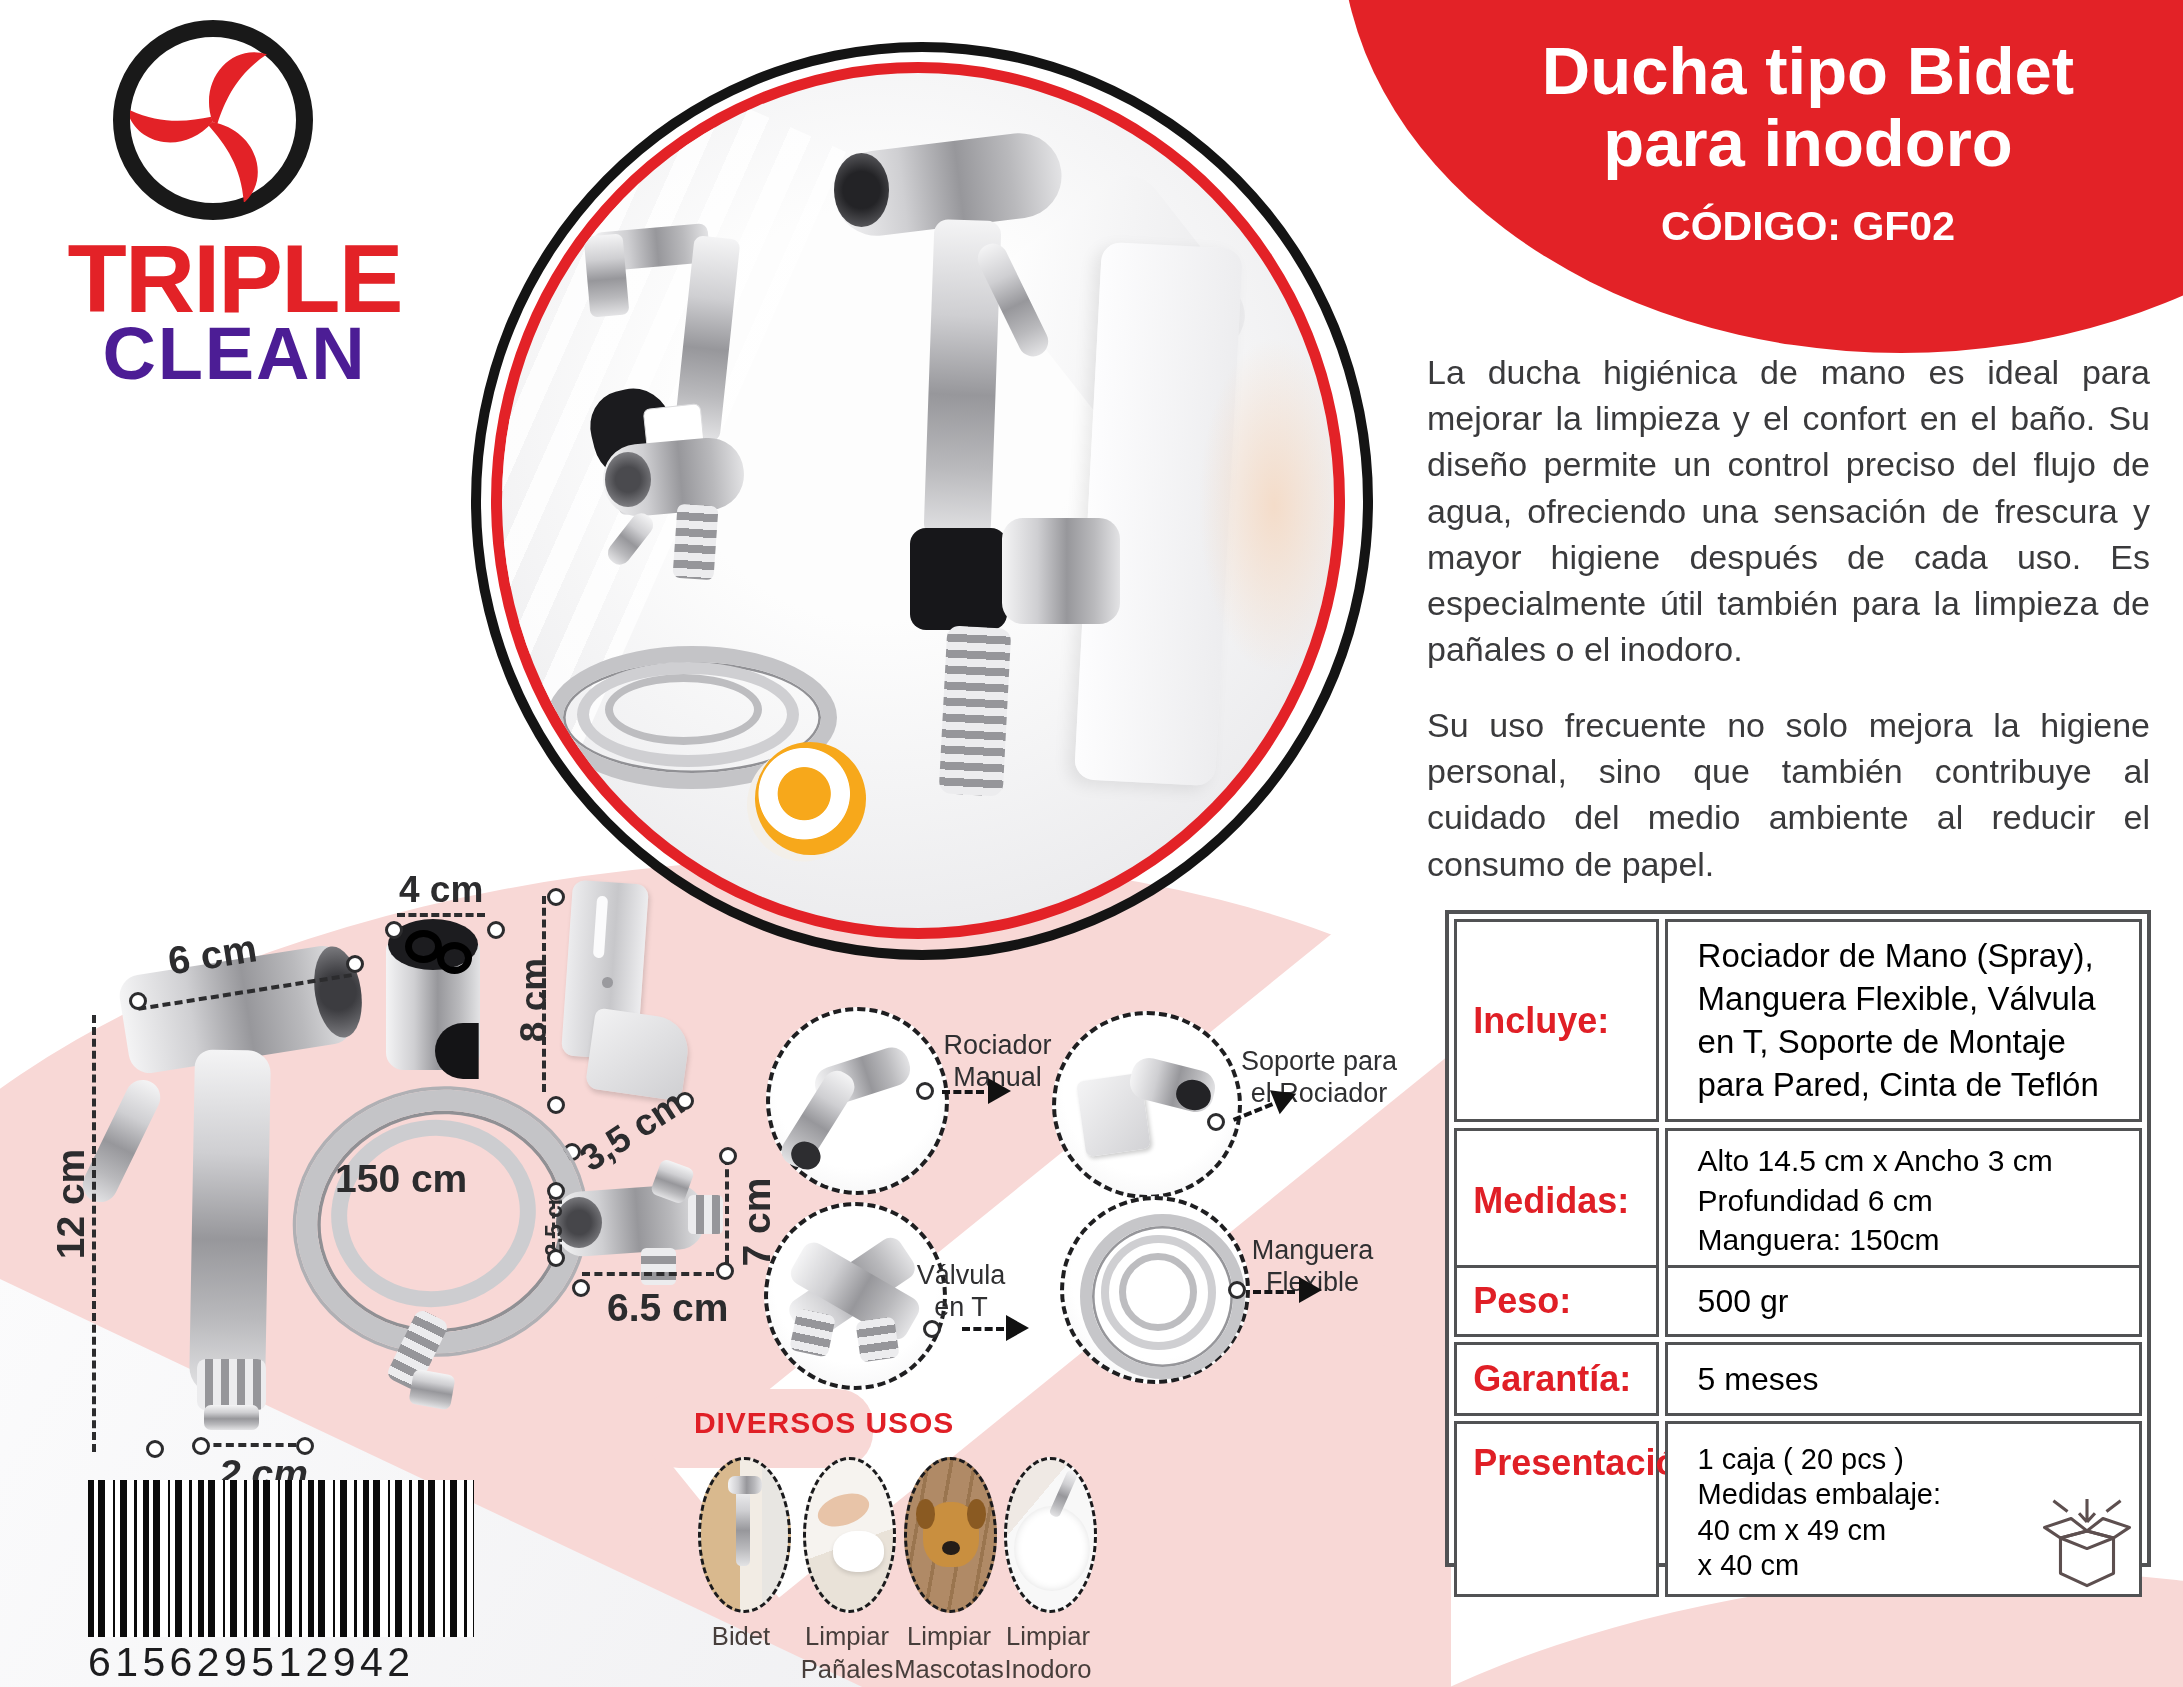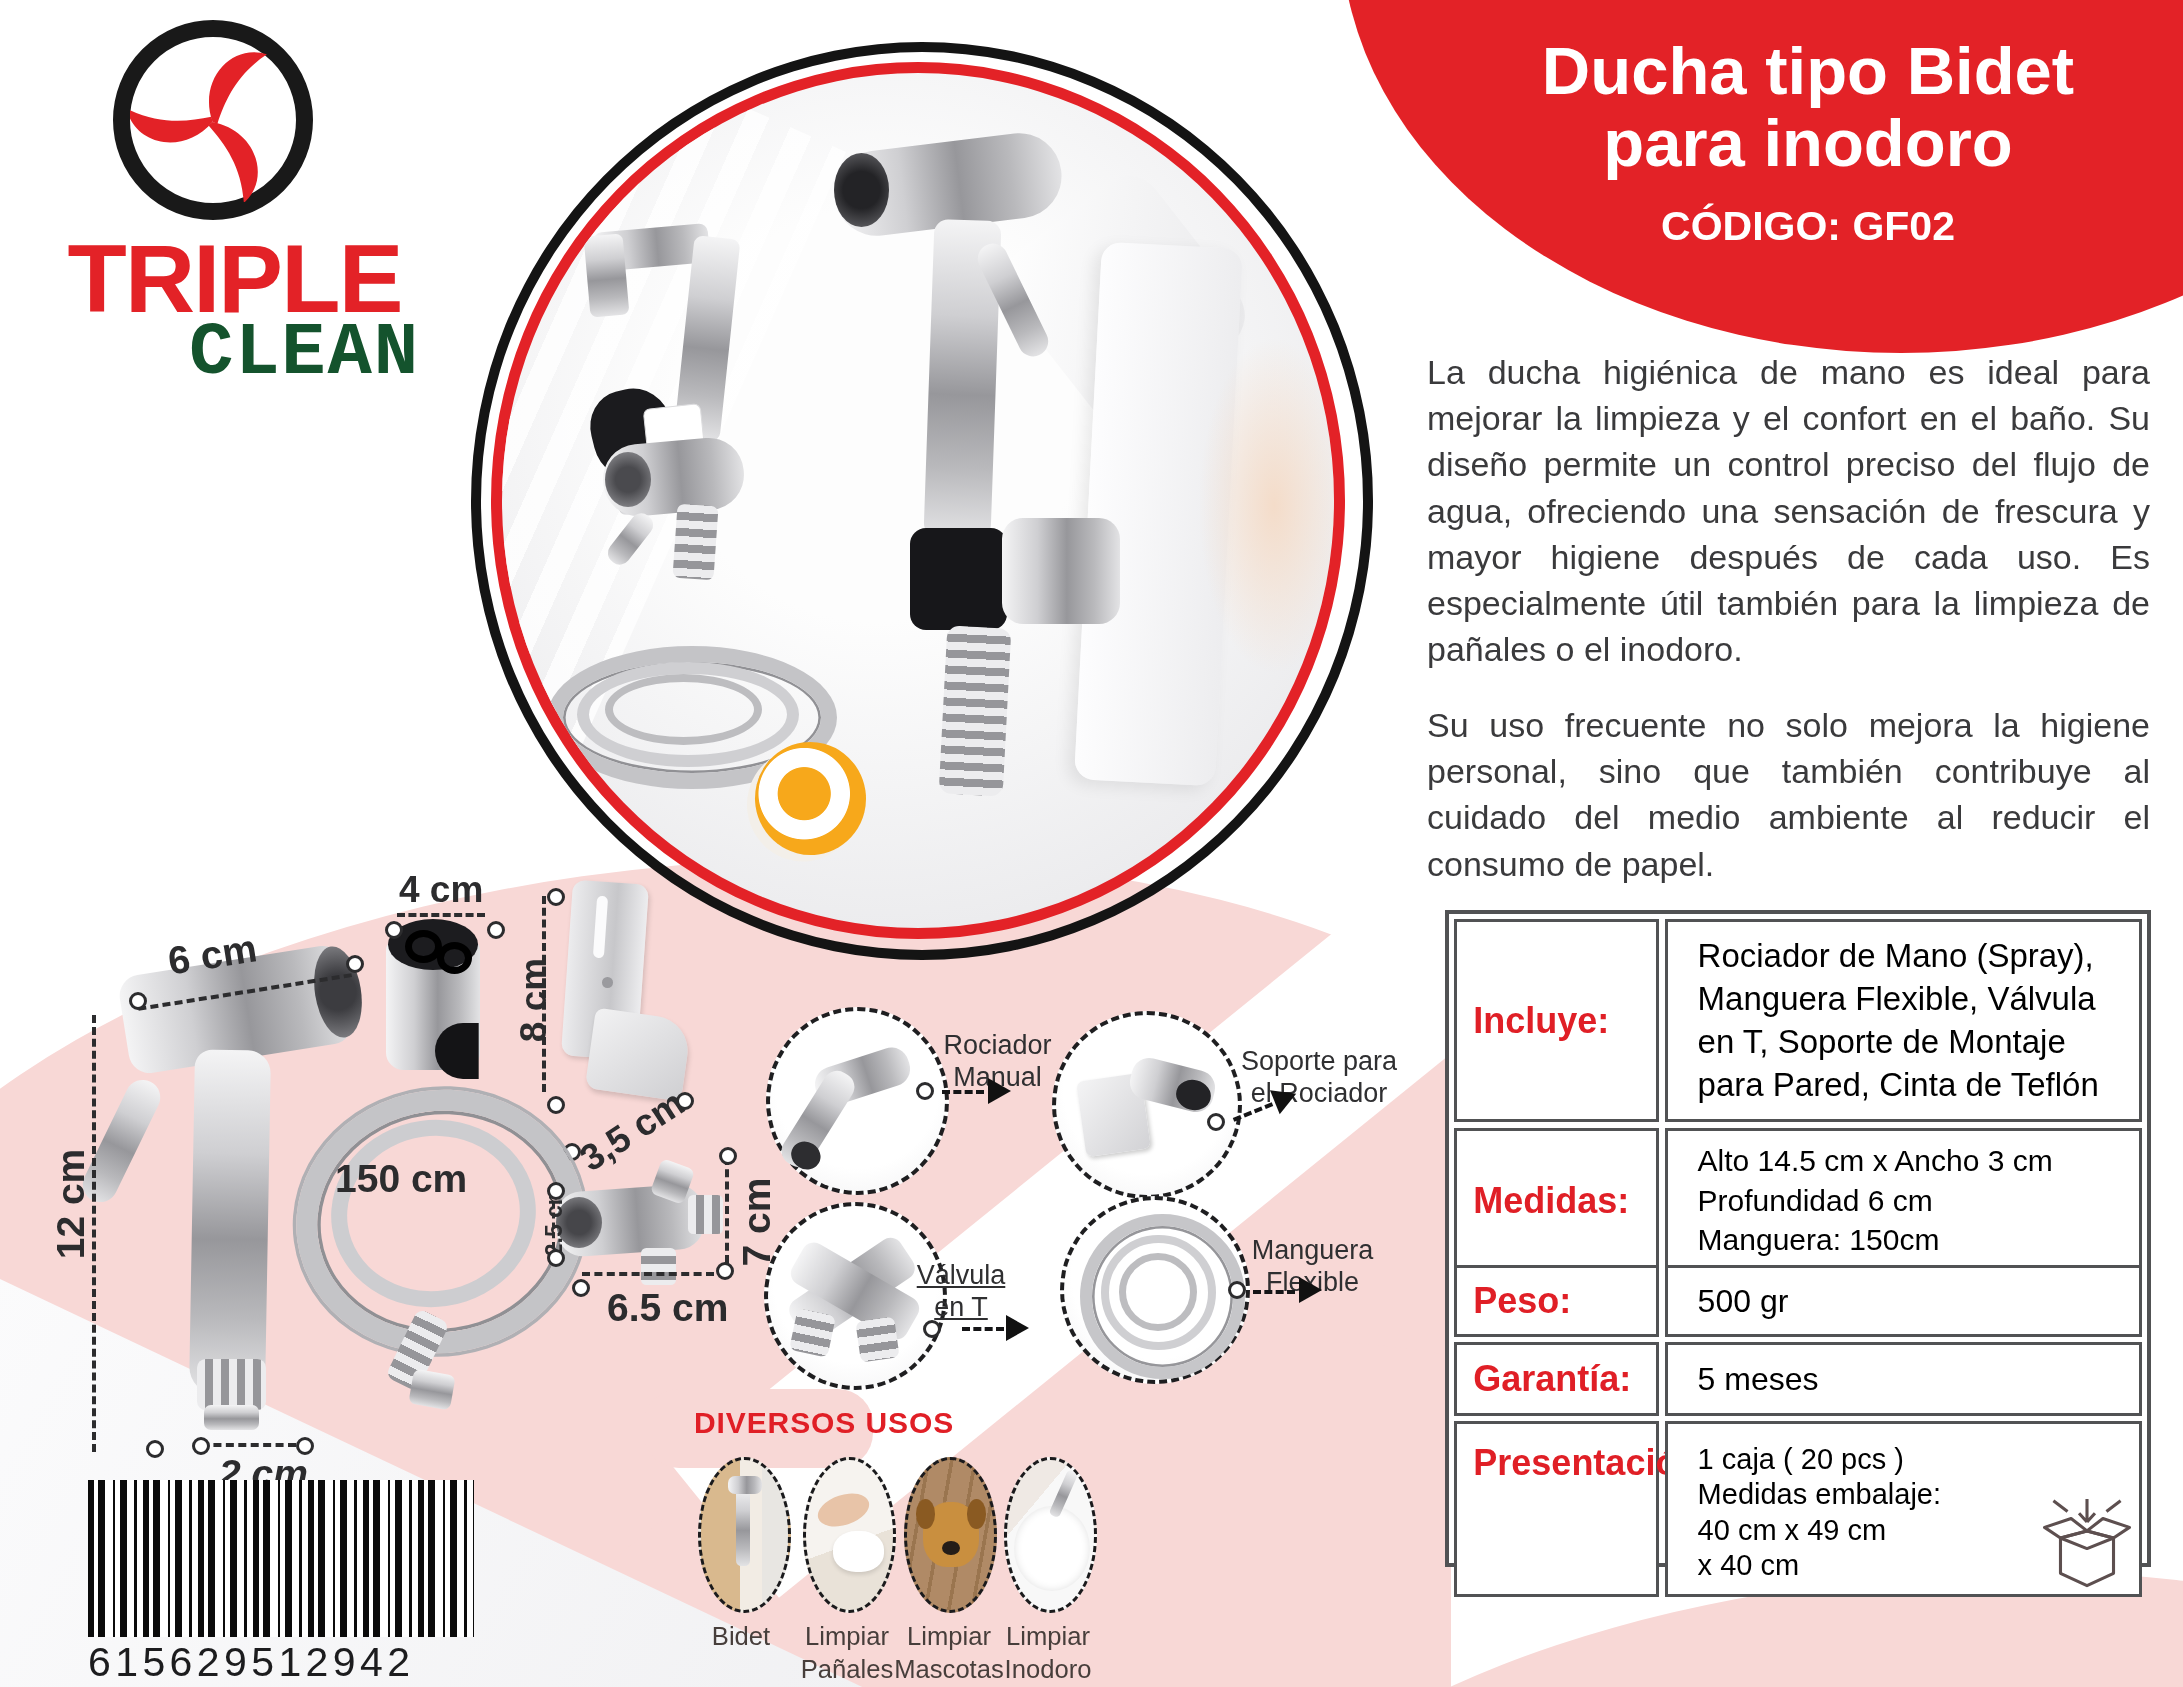--- a/index.html
+++ b/index.html
@@ -52,21 +52,21 @@
         <g fill="#e32227">
           <g transform="translate(100,103)">
             <path d="M0,0 C -18,-52 24,-96 66,-82 C 30,-58 16,-28 6,2 Z" transform="rotate(0)"></path>
             <path d="M0,0 C -18,-52 24,-96 66,-82 C 30,-58 16,-28 6,2 Z" transform="rotate(120)"></path>
             <path d="M0,0 C -18,-52 24,-96 66,-82 C 30,-58 16,-28 6,2 Z" transform="rotate(240)"></path>
           </g>
         </g>
       </svg>
     </div>
     <div class="abs" style="left:0;top:205px;width:371px;text-align:center;font-size:97px;font-weight:800;color:#e32227;letter-spacing:-1.8px;">TRIPLE</div>
-    <div class="abs" style="left:0;top:293px;width:371px;text-align:right;font-size:74px;font-weight:800;color:#14532d;letter-spacing:1.8px;font-family:Liberation Mono, monospace;">CLEAN</div>
+    <div class="abs" style="left:0;top:293px;width:371px;text-align:center;font-size:74px;font-weight:800;color:#4c1d95;letter-spacing:1.8px;">CLEAN</div>
   </div>
 
   <div class="abs" style="left:471px;top:42px;width:902px;height:918px;border:10.6px solid #141414;border-radius:50%;box-sizing:border-box;"></div>
   <div class="abs" style="left:491px;top:62px;width:854px;height:877px;border:11.5px solid #e32227;border-radius:50%;box-sizing:border-box;overflow:hidden;background:radial-gradient(circle at 45% 40%,#fdfdfd 30%,#ececee 75%,#e2e2e4);">
 
     <div class="abs" style="left:53px;top:79px;width:291px;height:794px;transform:rotate(24deg);transform-origin:top right;background:repeating-linear-gradient(90deg,rgba(255,255,255,.95) 0 23px,rgba(255,255,255,0) 23px 46px);opacity:.85;"></div>
 
     <div class="abs" style="left:529px;top:124px;width:185px;height:203px;background:linear-gradient(135deg,#ffffff,#e9e9eb);transform:rotate(-38deg);border-radius:35px;"></div>
     <div class="abs" style="left:586px;top:172px;width:141px;height:538px;background:linear-gradient(90deg,#fdfdfe,#ededef);transform:rotate(3deg);border-radius:19.4px;box-shadow:-7px 5.3px 16px rgba(0,0,0,.08);"></div>
     <div class="abs" style="left:697px;top:265px;width:150px;height:335px;background:radial-gradient(closest-side,#f4dcc9,rgba(244,220,201,0));"></div>
@@ -251,21 +251,21 @@
   <div class="abs dot" style="left:1207px;top:1113px;"></div>
   <div class="abs arr" style="left:1232px;top:1110px;transform:rotate(-22deg);"></div>
   <div class="abs arrhead" style="left:1274px;top:1085px;transform:rotate(-22deg);"></div>
 
   <div class="abs dellipse" style="left:764px;top:1202px;width:175px;height:180px;">
     <div class="abs chromeH" style="left:17.6px;top:60px;width:132px;height:46px;border-radius:12.4px;transform:rotate(-34deg);"></div>
     <div class="abs chromeH" style="left:21px;top:62px;width:132px;height:46px;border-radius:12.4px;transform:rotate(30deg);"></div>
     <div class="abs ridges" style="left:25px;top:106px;width:39px;height:42px;border-radius:7px;transform:rotate(12deg);"></div>
     <div class="abs ridges" style="left:90px;top:113px;width:39px;height:41px;border-radius:7px;transform:rotate(-8deg);"></div>
   </div>
-  <div class="abs clabel pre" style="left:908px;top:1260px;width:106px;text-decoration:underline;">Válvula
+  <div class="abs clabel pre" style="left:908px;top:1260px;width:106px;">Válvula
 en T</div>
   <div class="abs dot" style="left:923px;top:1320px;"></div>
   <div class="abs arr" style="left:962px;top:1327px;"></div>
   <div class="abs arrhead" style="left:1006px;top:1315px;"></div>
 
   <div class="abs dellipse" style="left:1060px;top:1196px;width:182px;height:180px;">
     <div class="abs" style="left:16px;top:14px;width:141px;height:141px;border:12.4px solid #c6c6c9;border-radius:50%;box-shadow:inset 0 0 0 2.6px #96969a;"></div>
     <div class="abs" style="left:37px;top:35px;width:99px;height:99px;border:8.8px solid #cfcfd2;border-radius:50%;"></div>
     <div class="abs" style="left:55px;top:53px;width:64px;height:64px;border:7px solid #bdbdc0;border-radius:50%;"></div>
   </div>

